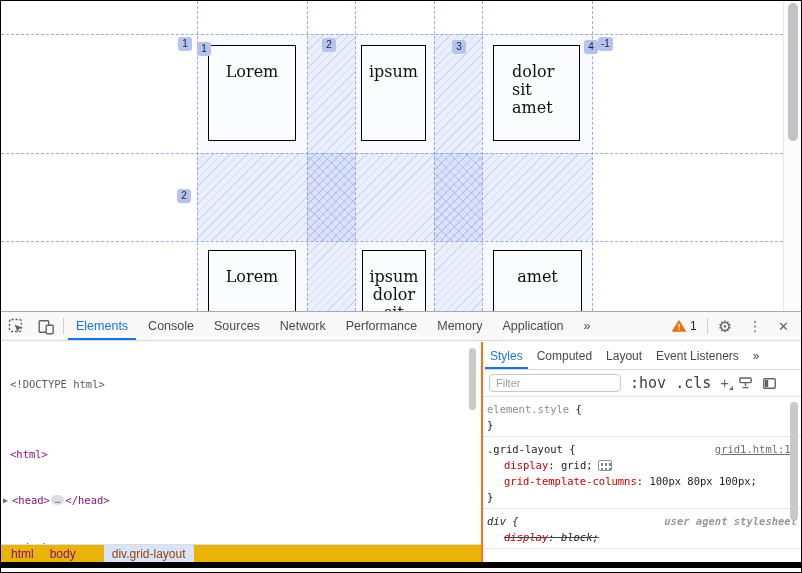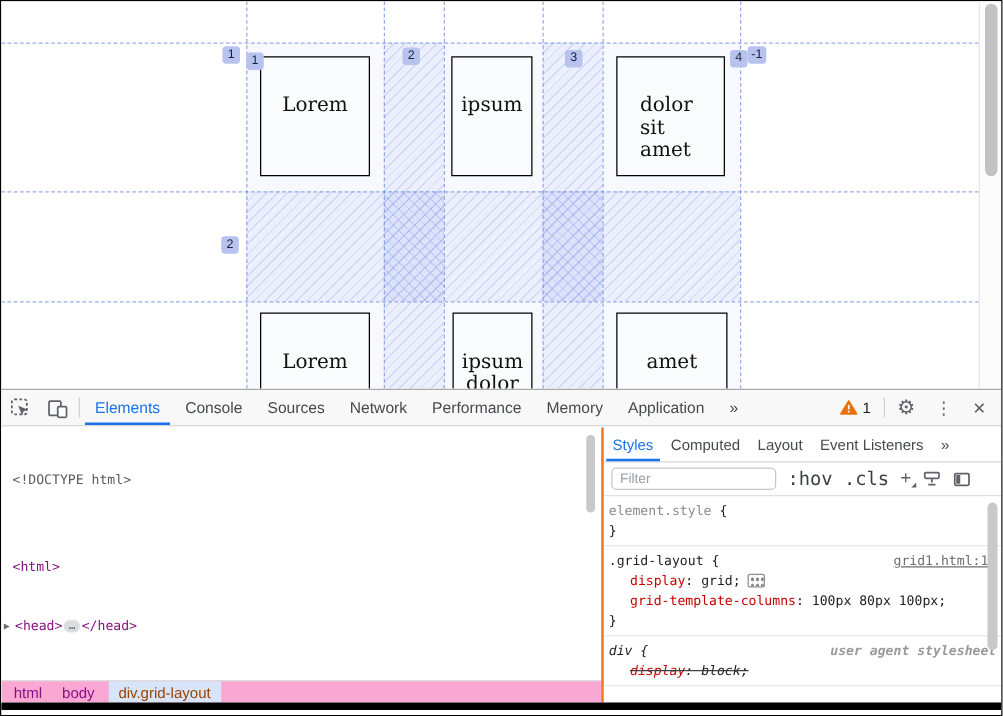--- a/index.html
+++ b/index.html
@@ -10,21 +10,21 @@
 
   
   .page { position:absolute; left:0; top:0; width:800px; height:310px; background:#fff; overflow:hidden; }
   .vline { position:absolute; top:0; height:310px; width:0; border-left:1px dashed rgba(116,146,224,.75); }
   .hline { position:absolute; left:0; width:782px; height:0; border-top:1px dashed rgba(116,146,224,.75); }
   .grid-tint { background:rgba(125,147,235,.05); }
   .hatch45  { background-image:repeating-linear-gradient(135deg, rgba(125,147,235,.32) 0, rgba(125,147,235,.32) 1px, rgba(125,147,235,.10) 1px, rgba(125,147,235,.10) 6px); }
   .hatch135 { background-image:repeating-linear-gradient(45deg,  rgba(125,147,235,.28) 0, rgba(125,147,235,.28) 1px, rgba(125,147,235,.04) 1px, rgba(125,147,235,.04) 6px); }
   .gbox { position:absolute; border:1px solid #000; background:#fbfcfe;
           font-family:"DejaVu Serif", serif; font-size:16px; line-height:18px;
-          color:#111; text-align:center; padding-top:29px; }
+          color:#111; text-align:center; padding-top:17px; }
   .gbox span { display:block; }
   .gbox.left { text-align:left; padding-left:18px; }
   .gbadge { position:absolute; height:14px; min-width:14px; padding:0 3px; background:#b7c2ef;
             color:#17233f; font-size:10px; line-height:14px; text-align:center; border-radius:3px; }
   .pg-scroll-track { position:absolute; left:782px; top:0; width:18px; height:310px;
                      background:#fcfcfd; border-left:1px solid #e7e7e9; }
   .pg-scroll-thumb { position:absolute; left:4px; top:2px; width:10px; height:138px;
                      background:#c2c2c4; border-radius:5px; }
 
   
@@ -47,24 +47,24 @@
   .dom-code { padding-top:4px; font-family:"DejaVu Sans Mono", monospace; font-size:10.5px;
               line-height:15.5px; color:#202124; white-space:pre; }
   .dom-row { position:relative; }
   .t-tag  { color:#881280; }
   .t-doct { color:#5a5a5a; }
   .t-arrow{ color:#6e6e6e; font-size:8px; display:inline-block; width:9px; vertical-align:1px; }
   .pillbtn { display:inline-block; background:#dcdde0; color:#5f6368; border-radius:6px;
              padding:0 4px; font-size:9px; line-height:10px; vertical-align:1px; margin:0 1px; }
   .elem-scroll-thumb { position:absolute; right:5px; top:6px; width:7px; height:62px;
                        background:#c9c9c9; border-radius:4px; }
-  .crumbs { position:absolute; left:0; bottom:0; width:480px; height:18px; background:#f9a8d4;
+  .crumbs { position:absolute; left:0; bottom:0; width:480px; height:18px; background:#eab308;
             border-top:1px solid #ddd; display:flex; align-items:stretch; font-size:12px; }
   .crumb { display:flex; align-items:center; padding:0 8px; color:#881280; cursor:pointer; }
-  .crumb.sel { background:#d8e4fa; color:#9a4500; margin-left:3px; }
+  .crumb.sel { background:#d8e4fa; color:#9a4500; margin-left:20px; }
 
   .styles-panel { flex:1; border-left:2px solid #f97316; position:relative; overflow:hidden; background:#fff; }
   .sp-tabs { height:28px; display:flex; align-items:stretch; border-bottom:1px solid #d8d8d8; }
   .sp-tab { display:flex; align-items:center; padding:0 7px; font-size:12px; color:#454a4f;
             position:relative; white-space:nowrap; }
   .sp-tab.active { color:#1a73e8; }
   .sp-tab.active::after { content:""; position:absolute; left:2px; right:2px; bottom:0; height:2.5px; background:#1a73e8; }
   .sp-filterbar { height:27px; display:flex; align-items:center; padding:0 6px; gap:9px;
                   border-bottom:1px solid #e2e2e2; }
   .filter-input { width:132px; height:18px; border:1px solid #c6c8cb; border-radius:4px;

